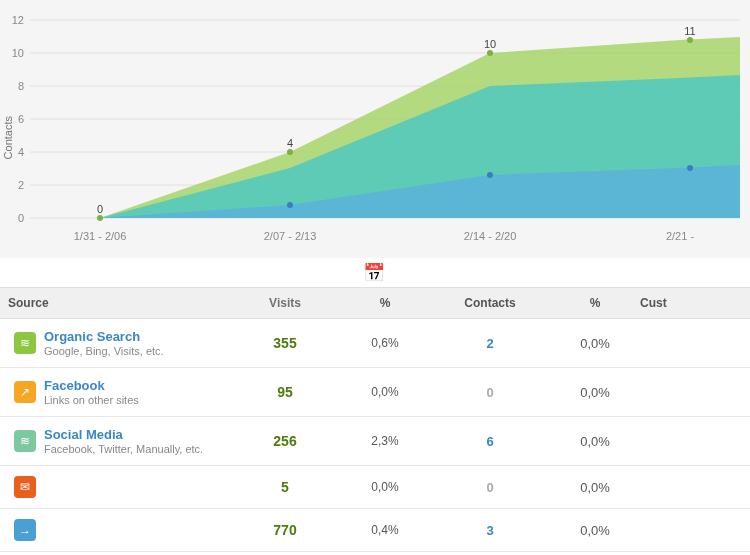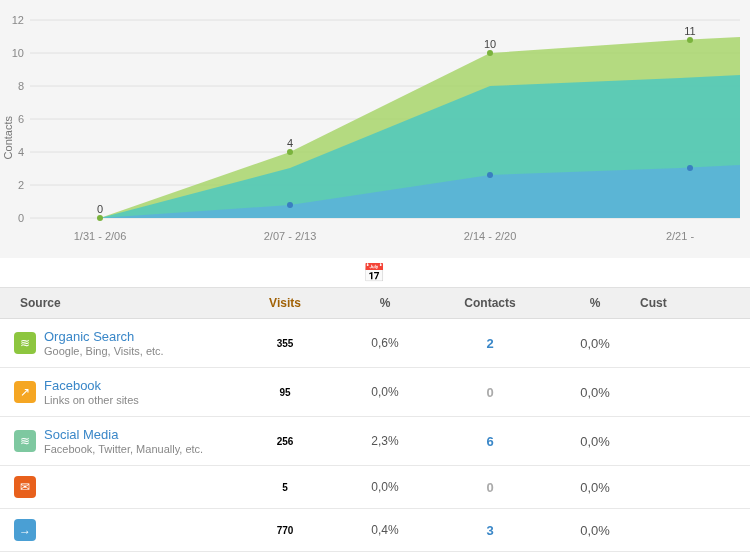--- a/index.html
+++ b/index.html
@@ -38,22 +38,22 @@
       overflow: hidden;
     }
 
     .table-header {
       display: flex;
       background: #f0f0f0;
       border-bottom: 1px solid #ddd;
       padding: 8px 0;
     }
 
-    .col-source { width: 230px; padding-left: 20px; font-size: 12px; color: #555; font-weight: bold; }
-    .col-visits { width: 110px; text-align: center; font-size: 12px; color: #a16207; font-weight: bold; }
+    .col-source { width: 230px; padding-left: 8px; font-size: 12px; color: #555; font-weight: bold; }
+    .col-visits { width: 110px; text-align: center; font-size: 12px; color: #737373; font-weight: bold; }
     .col-pct1   { width: 90px; text-align: center; font-size: 12px; color: #555; font-weight: bold; }
     .col-contacts { width: 120px; text-align: center; font-size: 12px; color: #555; font-weight: bold; }
     .col-pct2   { width: 90px; text-align: center; font-size: 12px; color: #555; font-weight: bold; }
     .col-cust   { width: 110px; text-align: left; font-size: 12px; color: #555; font-weight: bold; }
 
     .table-row {
       display: flex;
       align-items: center;
       border-bottom: 1px solid #e8e8e8;
       padding: 10px 0;
@@ -75,31 +75,31 @@
       align-items: center;
       justify-content: center;
       flex-shrink: 0;
       font-size: 12px;
       color: #fff;
     }
 
     .source-text .source-name {
       font-size: 13px;
       color: #3a87c8;
-      font-weight: 400;
+      font-weight: 700;
       cursor: pointer;
       text-decoration: none;
     }
     .source-text .source-desc {
       font-size: 11px;
       color: #888;
       margin-top: 1px;
     }
 
-    .cell-visits { width: 110px; text-align: center; font-size: 10px; color: #000000; font-weight: bold; }
+    .cell-visits { width: 110px; text-align: center; font-size: 14px; color: #4d7c0f; font-weight: bold; }
     .cell-pct1   { width: 90px; text-align: center; font-size: 12px; color: #555; }
     .cell-contacts { width: 120px; text-align: center; font-size: 13px; font-weight: bold; }
     .cell-pct2   { width: 90px; text-align: center; font-size: 13px; color: #555; }
     .cell-cust   { width: 110px; text-align: center; font-size: 13px; color: #555; }
 
     .contact-link { color: #3a87c8; text-decoration: none; }
     .contact-zero { color: #aaa; }
 
     .y-axis-label {
       position: absolute;

